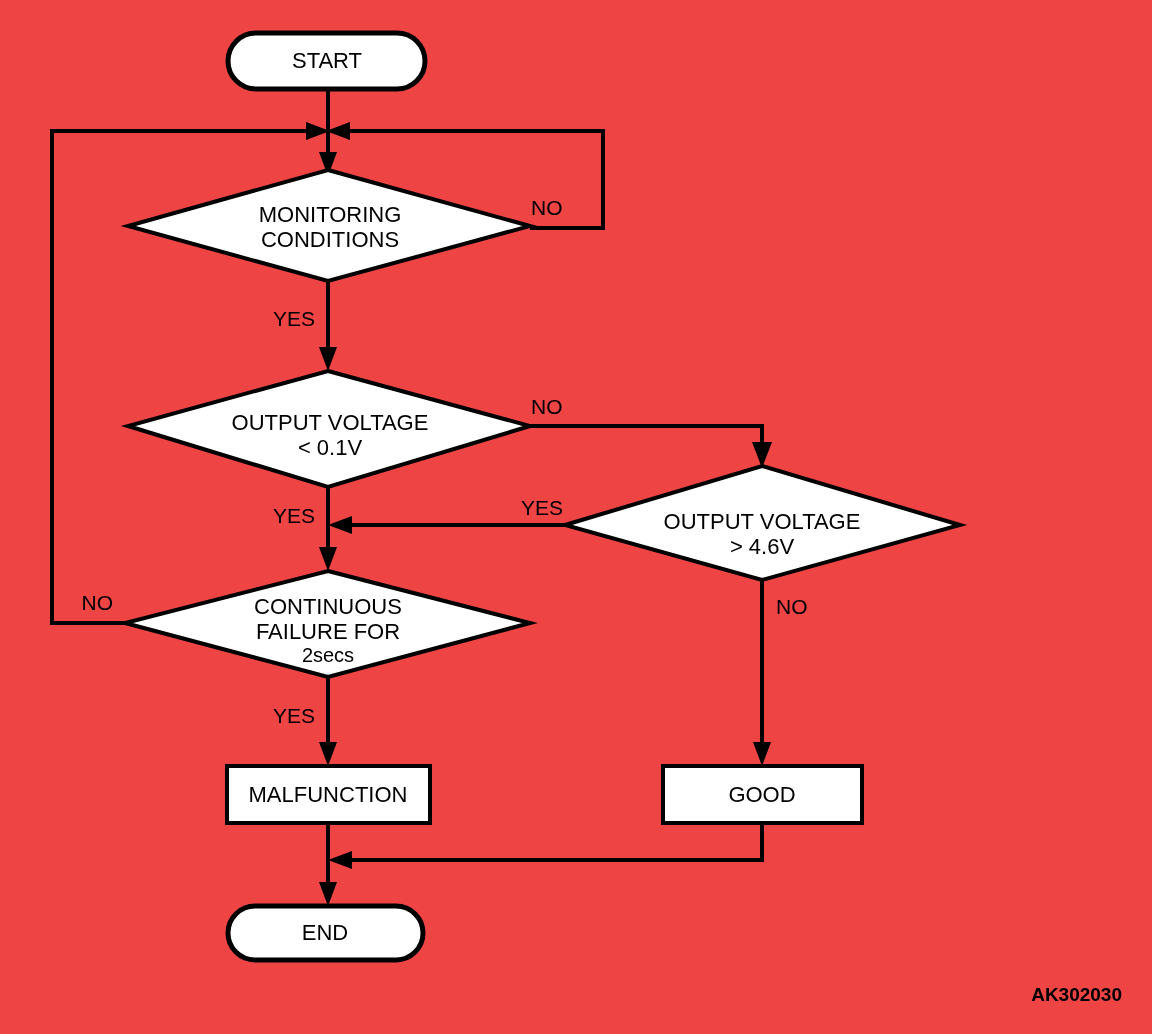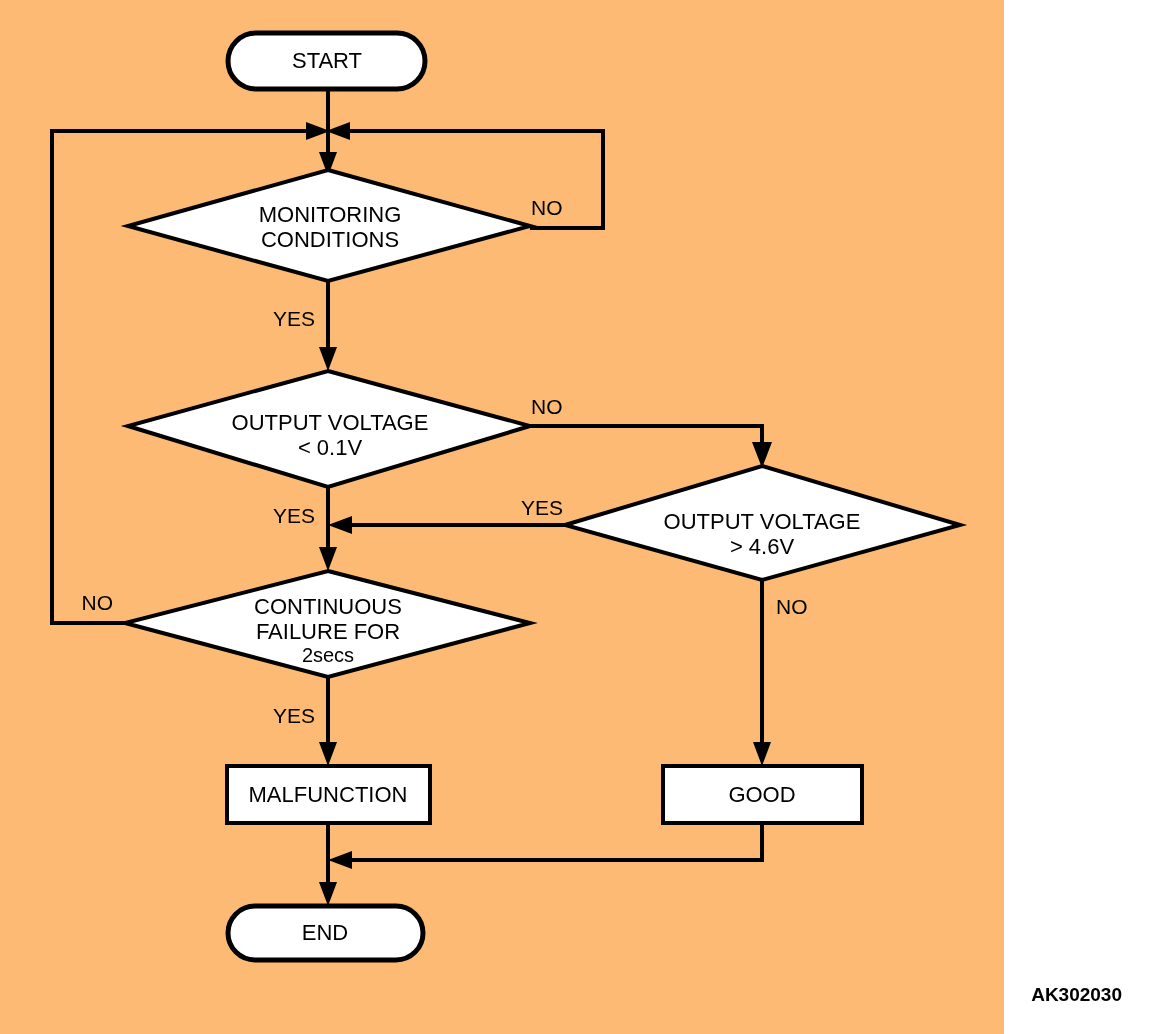--- a/index.html
+++ b/index.html
@@ -10,23 +10,23 @@
   }
   body {
     width: 1152px;
     height: 1034px;
     font-family: "Liberation Sans", sans-serif;
     color: #000000;
     overflow: hidden;
   }
   #flowchart-root {
     position: relative;
-    width: 1004px;
+    width: 1152px;
     height: 1034px;
-    background: #fdba74;
+    background: #ef4444;
   }
   svg#flow-svg {
     display: block;
     width: 1152px;
     height: 1034px;
   }
   .shape-stroke {
     fill: #ffffff;
     stroke: #000000;
     stroke-width: 4;

